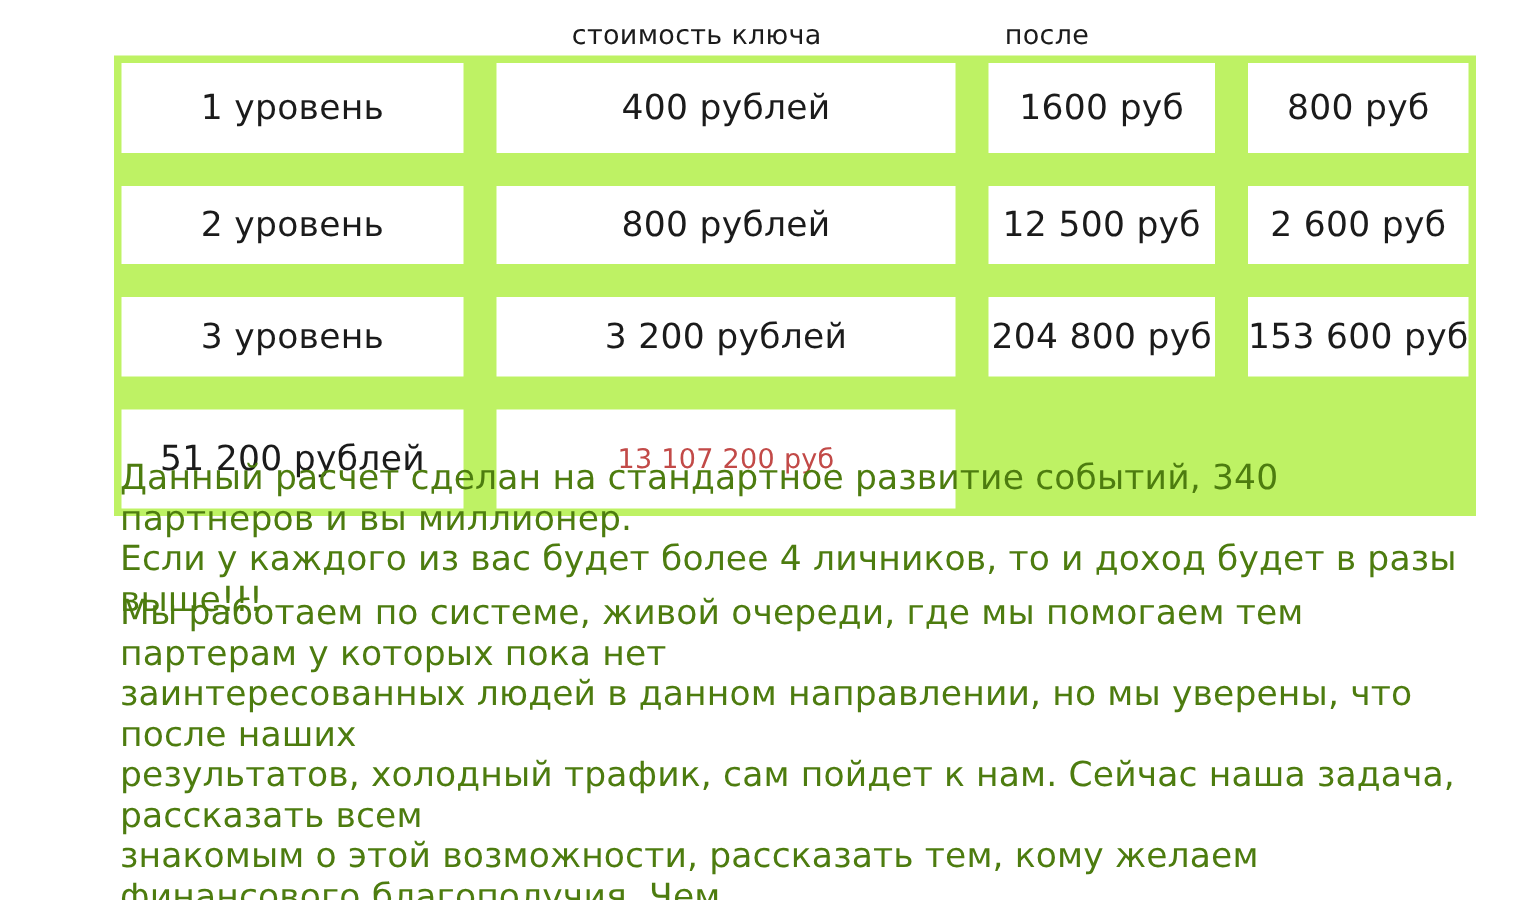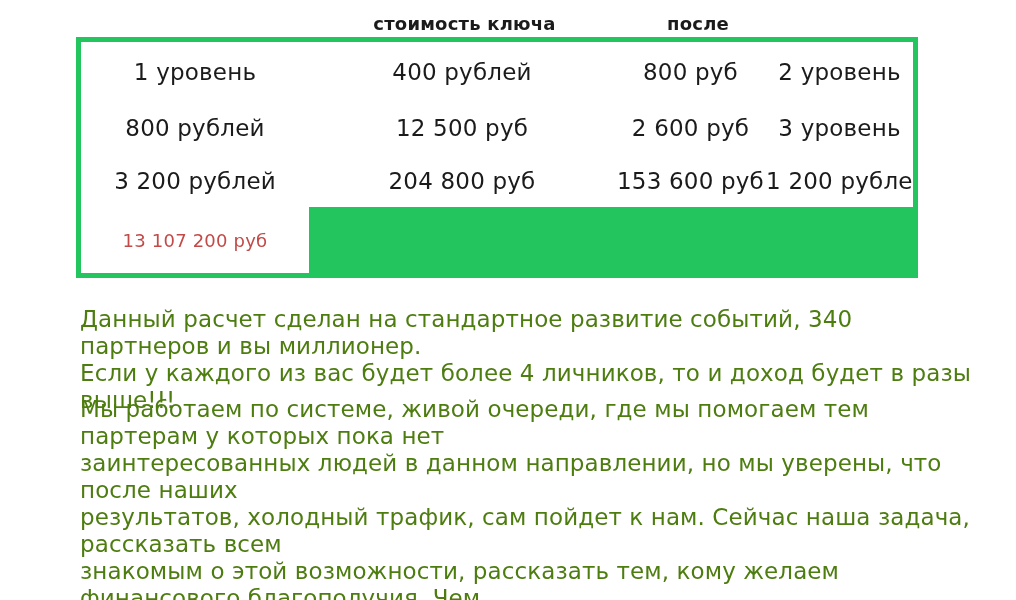--- a/index.html
+++ b/index.html
@@ -23,37 +23,37 @@
     left: 76px;
     top: 6px;
     width: 852px;
     display: grid;
     grid-template-columns: 233px 311px 156px 152px;
     align-items: end;
     height: 28px;
   }
   .col-headers .hcell {
     text-align: center;
-    font-weight: bold;
+    font-weight: normal;
     font-size: 18px;
     letter-spacing: 0.2px;
     white-space: nowrap;
   }
 
   
   .ptable {
     position: absolute;
     left: 76px;
     top: 37px;
-    background: #22c55e;
+    background: #bef264;
     padding: 5px;
     display: grid;
     grid-template-columns: 228px 306px 151px 147px;
     grid-template-rows: 60px 52px 53px 66px;
-    gap: 0;
+    gap: 22px;
   }
   .ptable .cell {
     background: #ffffff;
     display: flex;
     align-items: center;
     justify-content: center;
     font-size: 23px;
     letter-spacing: 0.2px;
     white-space: nowrap;
     overflow: hidden;
@@ -83,20 +83,21 @@
 
   <div class="col-headers">
     <div class="hcell"></div>
     <div class="hcell">стоимость ключа</div>
     <div class="hcell">после</div>
   </div>
 
   <div class="ptable">
     <div class="cell">1 уровень</div>
     <div class="cell">400 рублей</div>
+    <div class="cell">1600 руб</div>
     <div class="cell">800 руб</div>
 
     <div class="cell">2 уровень</div>
     <div class="cell">800 рублей</div>
     <div class="cell">12 500 руб</div>
     <div class="cell">2 600 руб</div>
 
     <div class="cell">3 уровень</div>
     <div class="cell">3 200 рублей</div>
     <div class="cell">204 800 руб</div>

